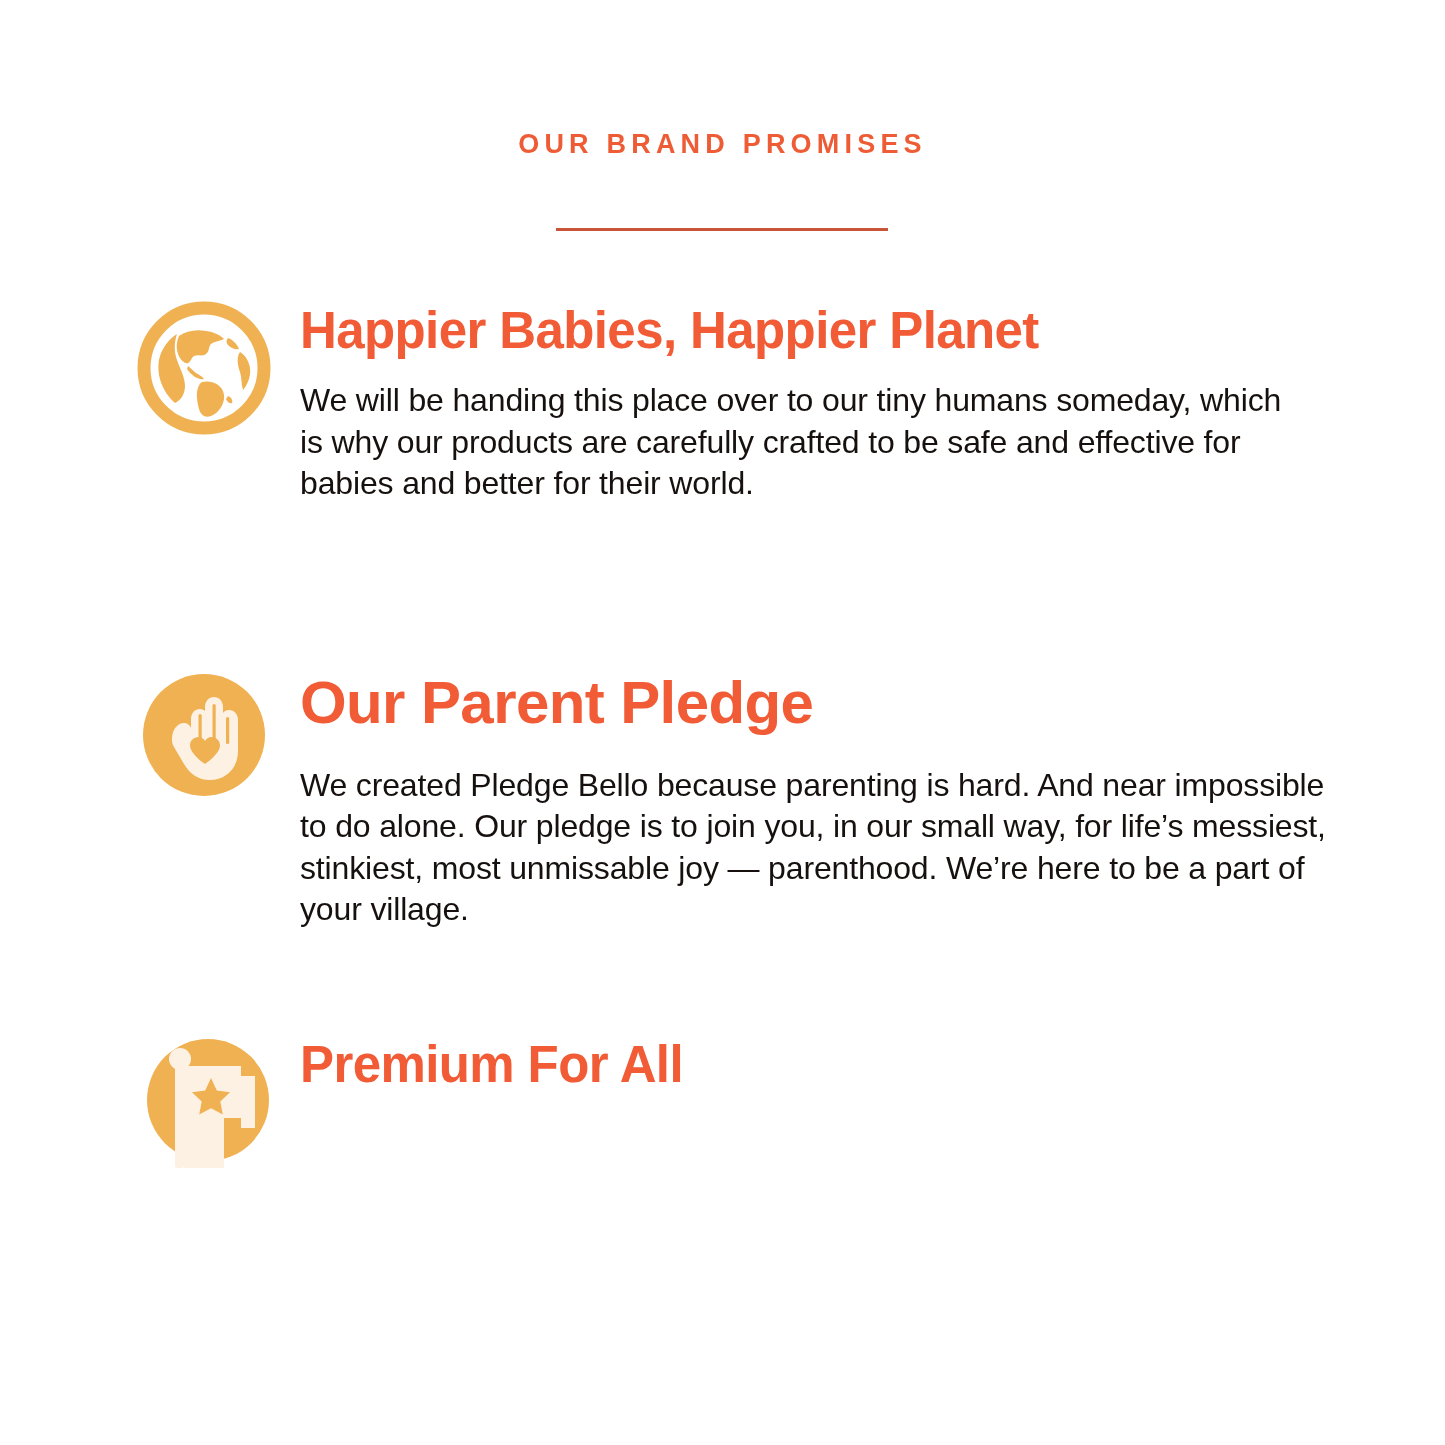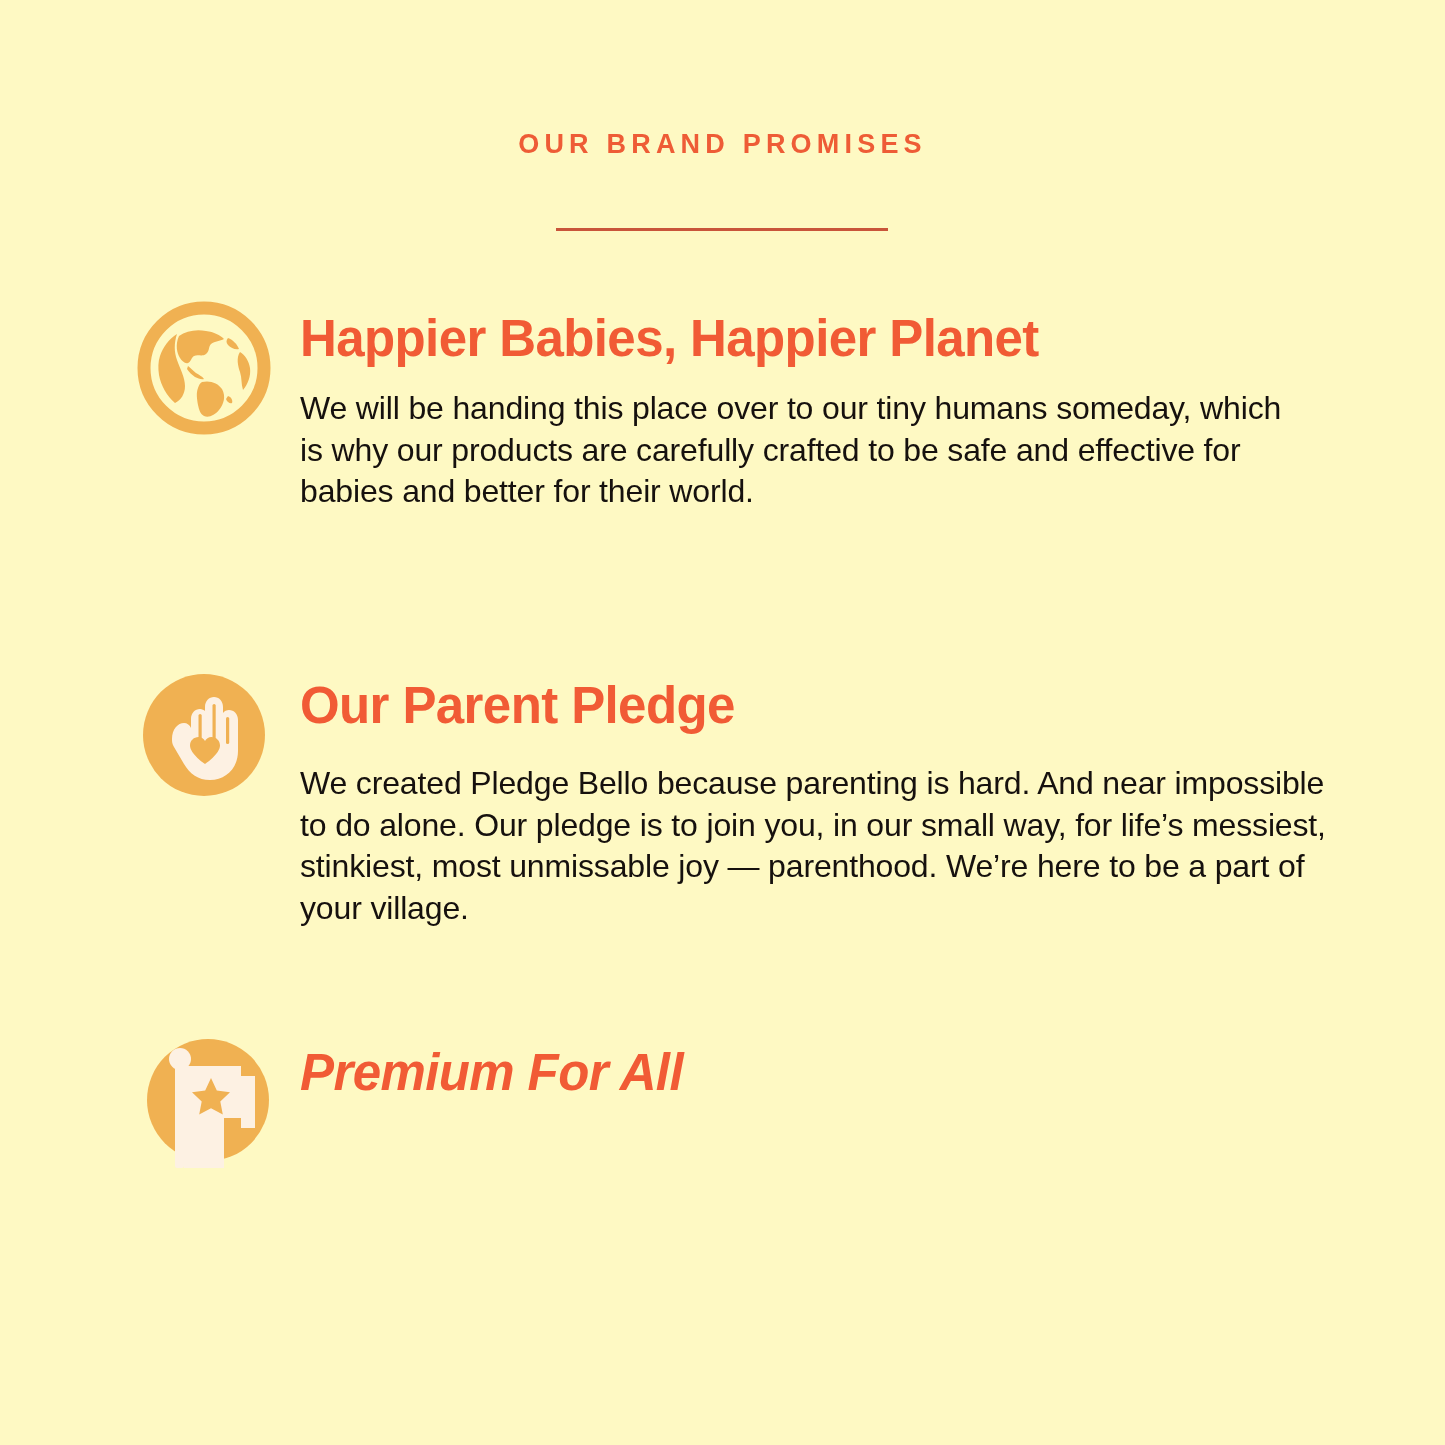--- a/index.html
+++ b/index.html
@@ -10,21 +10,21 @@
     width: 1445px;
     height: 1445px;
     background: #FDF1E3;
     font-family: "Liberation Sans", sans-serif;
     overflow: hidden;
   }
   .page {
     position: relative;
     width: 1445px;
     height: 1445px;
-    background: #fef9c3;
+    background: #ffffff;
     box-sizing: border-box;
   }
 
   
   .eyebrow {
     position: absolute;
     top: 130px;
     left: 0;
     width: 100%;
     text-align: center;
@@ -59,36 +59,36 @@
     left: 136px;
     top: 0;
     width: 136px;
     height: 136px;
   }
   .icon-wrap svg { display: block; width: 136px; height: 136px; }
 
   .text-col {
     position: absolute;
     left: 300px;
-    top: 12px;
+    top: 4px;
     width: 1060px;
   }
 
   .promise-title {
     margin: 0;
     color: #F15B35;
     font-size: 51px;
     font-weight: bold;
     letter-spacing: -0.6px;
     line-height: 1.06;
     font-family: "Liberation Sans", sans-serif;
   }
   .promise-1 .promise-title { font-size: 51px; }
-  .promise-2 .promise-title { font-size: 51px; }
-  .promise-3 .promise-title { font-size: 51px; font-style: italic; }
+  .promise-2 .promise-title { font-size: 60px; }
+  .promise-3 .promise-title { font-size: 51px; }
 
   .promise-body {
     margin: 0;
     color: #16110E;
     font-size: 32px;
     font-weight: 400;
     line-height: 1.30;
     letter-spacing: -0.15px;
     font-family: "Liberation Sans", sans-serif;
   }

